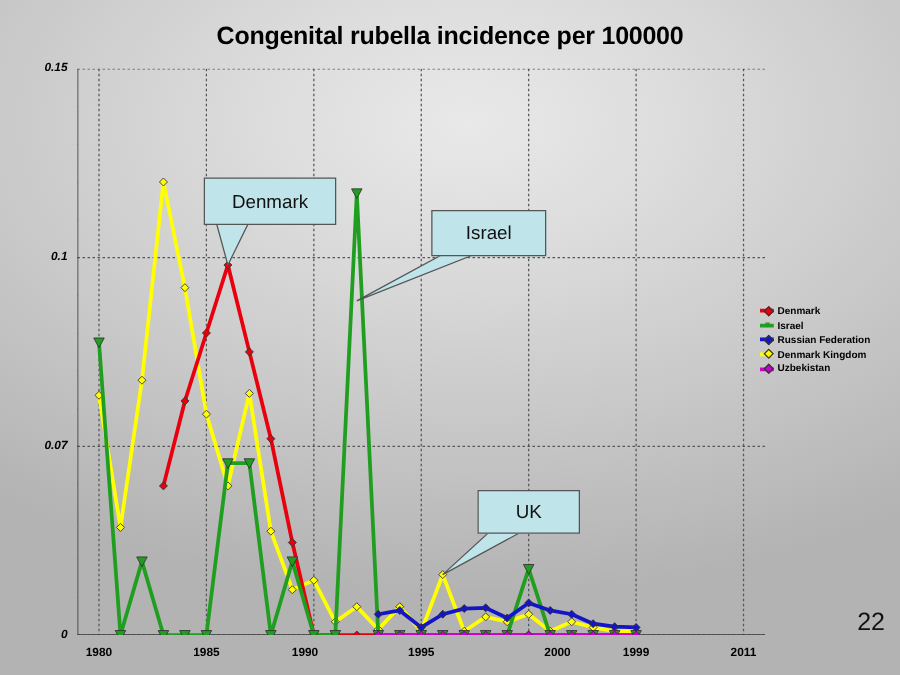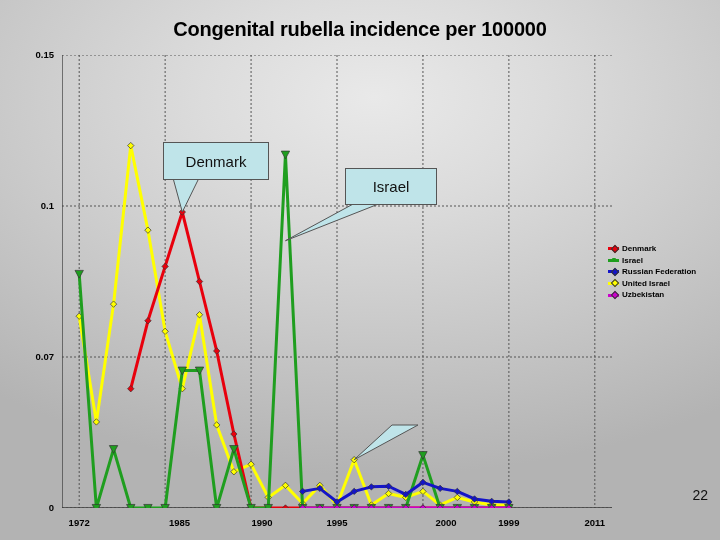--- a/index.html
+++ b/index.html
@@ -14,35 +14,35 @@
   .title{
     position:absolute;left:0;top:18px;width:720px;text-align:center;
     font-size:20px;font-weight:bold;color:#000;letter-spacing:-0.2px;
   }
 
   
   #plot{position:absolute;left:62px;top:55px;width:550px;height:453px;}
   #plot svg{display:block;}
 
   
-  .ylab{position:absolute;font-size:9.5px;font-weight:bold;color:#000;text-align:right;width:44px;}
+  .ylab{position:absolute;font-size:9.5px;font-weight:bold;color:#000;text-align:right;width:44px;font-style:italic;}
   .xlab{position:absolute;font-size:9.5px;font-weight:bold;color:#000;text-align:center;width:50px;}
 
   
   #legend{position:absolute;left:608px;top:243px;}
   .lgrow{display:flex;align-items:center;height:11.6px;}
   .lgmark{width:11px;height:3px;margin-right:3px;position:relative;flex:0 0 auto;}
   .lgmark i{position:absolute;left:3.5px;top:-1.6px;width:4px;height:4px;display:block;}
   .lgtxt{font-size:8px;font-weight:bold;color:#000;white-space:nowrap;line-height:11.6px;}
 
   
   .callout{position:absolute;background:#bfe4e9;border:1px solid #555;
            font-size:15px;color:#111;display:flex;align-items:center;justify-content:center;}
 
-  .pagenum{position:absolute;right:40px;top:487px;font-size:14px;color:#111;}
+  .pagenum{position:absolute;right:40px;top:487px;font-size:20px;color:#111;}
 </style>
 </head>
 <body>
 
 <div id="slide">
 
   <div class="title">Congenital rubella incidence per 100000</div>
 
   <div id="plot">
       <svg width="550" height="453">
@@ -256,47 +256,48 @@
       <div class="lgrow">
         <span class="lgmark" style="background: rgb(20, 20, 200);">
           <i style="background: rgb(20, 20, 200); border: 0.6px solid rgb(51, 51, 51); transform: rotate(45deg);"></i>
         </span>
         <span class="lgtxt">Russian Federation</span>
       </div>
       <div class="lgrow">
         <span class="lgmark" style="background: rgb(255, 255, 0);">
           <i style="background: rgb(255, 255, 0); border: 0.6px solid rgb(51, 51, 51); transform: rotate(45deg);"></i>
         </span>
-        <span class="lgtxt">United Israel</span>
+        <span class="lgtxt">Denmark Kingdom</span>
       </div>
       <div class="lgrow">
         <span class="lgmark" style="background: rgb(204, 0, 204);">
           <i style="background: rgb(204, 0, 204); border: 0.6px solid rgb(51, 51, 51); transform: rotate(45deg);"></i>
         </span>
         <span class="lgtxt">Uzbekistan</span>
       </div>
     </div>
 
   <div class="pagenum">22</div>
 
 <div class="ylab" style="left: 10px; top: 502px;">0</div>
     <div class="ylab" style="left: 10px; top: 351px;">0.07</div>
     <div class="ylab" style="left: 10px; top: 200px;">0.1</div>
     <div class="ylab" style="left: 10px; top: 49px;">0.15</div>
-    <div class="xlab" style="left: 54.1875px; top: 517px;">1972</div>
-    <div class="xlab" style="left: 140.125px; top: 517px; text-align: right;">1985</div>
-    <div class="xlab" style="left: 237px; top: 517px; text-align: center;">1990</div>
+    <div class="xlab" style="left: 54.1875px; top: 517px;">1980</div>
+    <div class="xlab" style="left: 140.125px; top: 517px;">1985</div>
+    <div class="xlab" style="left: 219px; top: 517px; text-align: center;">1990</div>
     <div class="xlab" style="left: 312px; top: 517px;">1995</div>
     <div class="xlab" style="left: 421px; top: 517px;">2000</div>
     <div class="xlab" style="left: 483.875px; top: 517px;">1999</div>
     <div class="xlab" style="left: 569.812px; top: 517px;">2011</div>
     <svg width="720" height="540" style="position: absolute; left: 0px; top: 0px; pointer-events: none;">
       <polygon points="173,178 199,178 182.3125,212.03999999999996" fill="#bfe4e9" stroke="#555" stroke-width="1"></polygon>
     </svg>
     <div class="callout" style="left: 163px; top: 142px; width: 104px; height: 36px;">Denmark</div>
     <svg width="720" height="540" style="position: absolute; left: 0px; top: 0px; pointer-events: none;">
       <polygon points="355,203 381,203 285.4375,240.73000000000002" fill="#bfe4e9" stroke="#555" stroke-width="1"></polygon>
     </svg>
     <div class="callout" style="left: 345px; top: 168px; width: 90px; height: 35px;">Israel</div>
     <svg width="720" height="540" style="position: absolute; left: 0px; top: 0px; pointer-events: none;">
       <polygon points="392,425 418,425 354.1875,459.68" fill="#bfe4e9" stroke="#555" stroke-width="1"></polygon>
     </svg>
+    <div class="callout" style="left: 382px; top: 392px; width: 80px; height: 33px;">UK</div>
   </div>
 
 </body></html>

